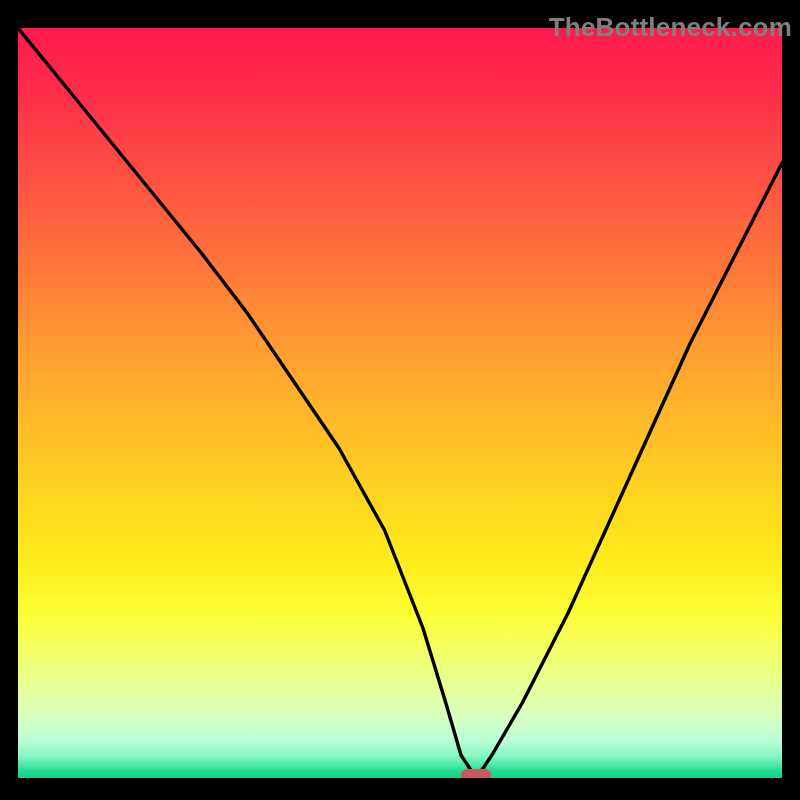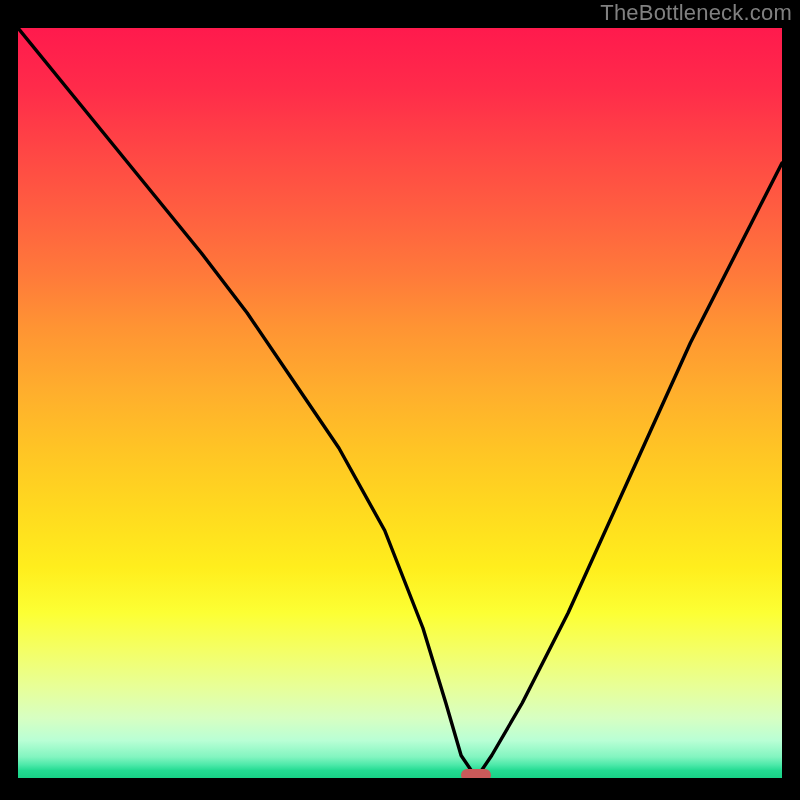--- a/index.html
+++ b/index.html
@@ -12,25 +12,25 @@
     overflow: hidden;
   }
   .frame {
     position: relative;
     width: 800px;
     height: 800px;
     box-sizing: border-box;
   }
   .watermark {
     position: absolute;
-    top: 0;
+    top: 12px;
     right: 8px;
     color: #808080;
-    font-size: 22px;
-    font-weight: 400;
+    font-size: 26px;
+    font-weight: 700;
     letter-spacing: 0.2px;
     z-index: 10;
   }
   .plot-area {
     position: absolute;
     left: 18px;
     right: 18px;
     top: 28px;
     bottom: 22px;
     background: #000;

